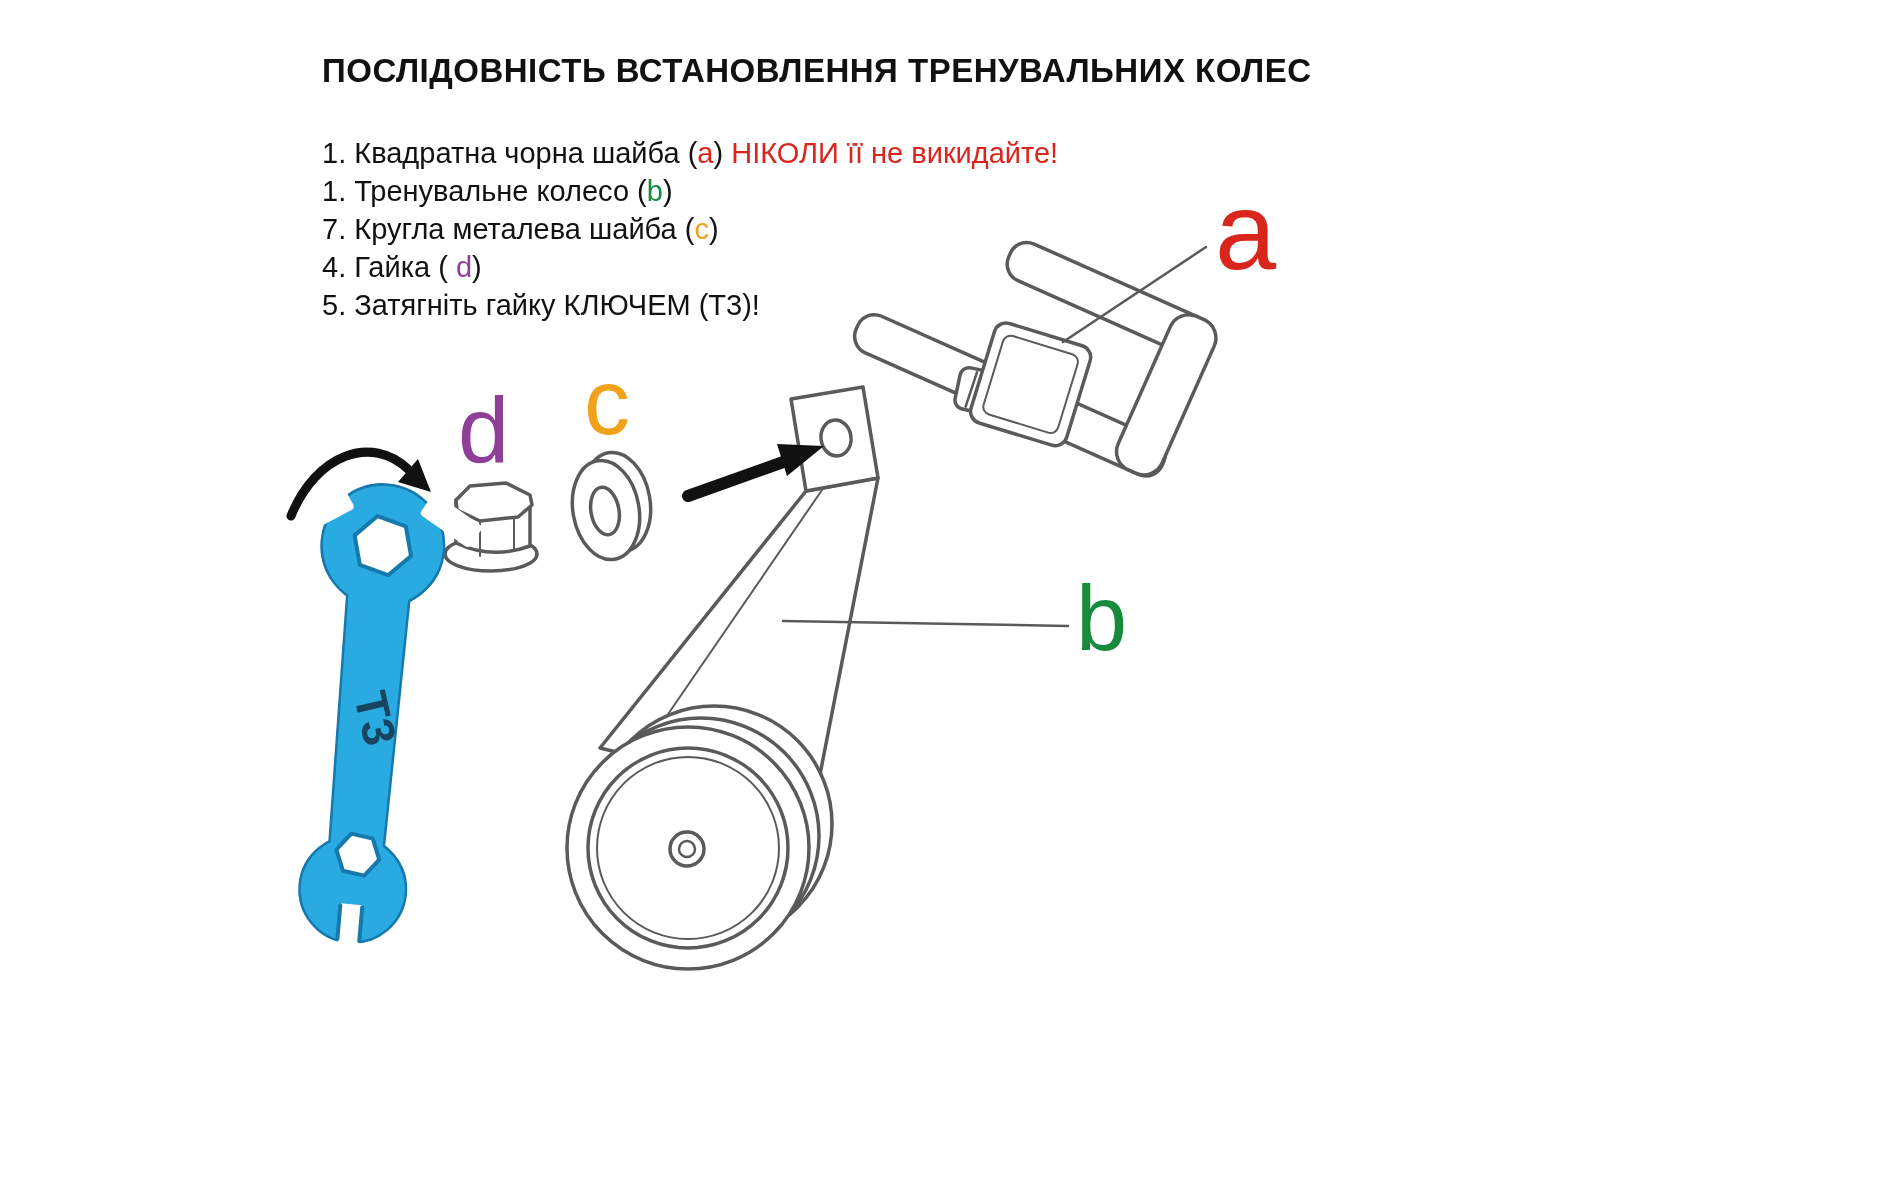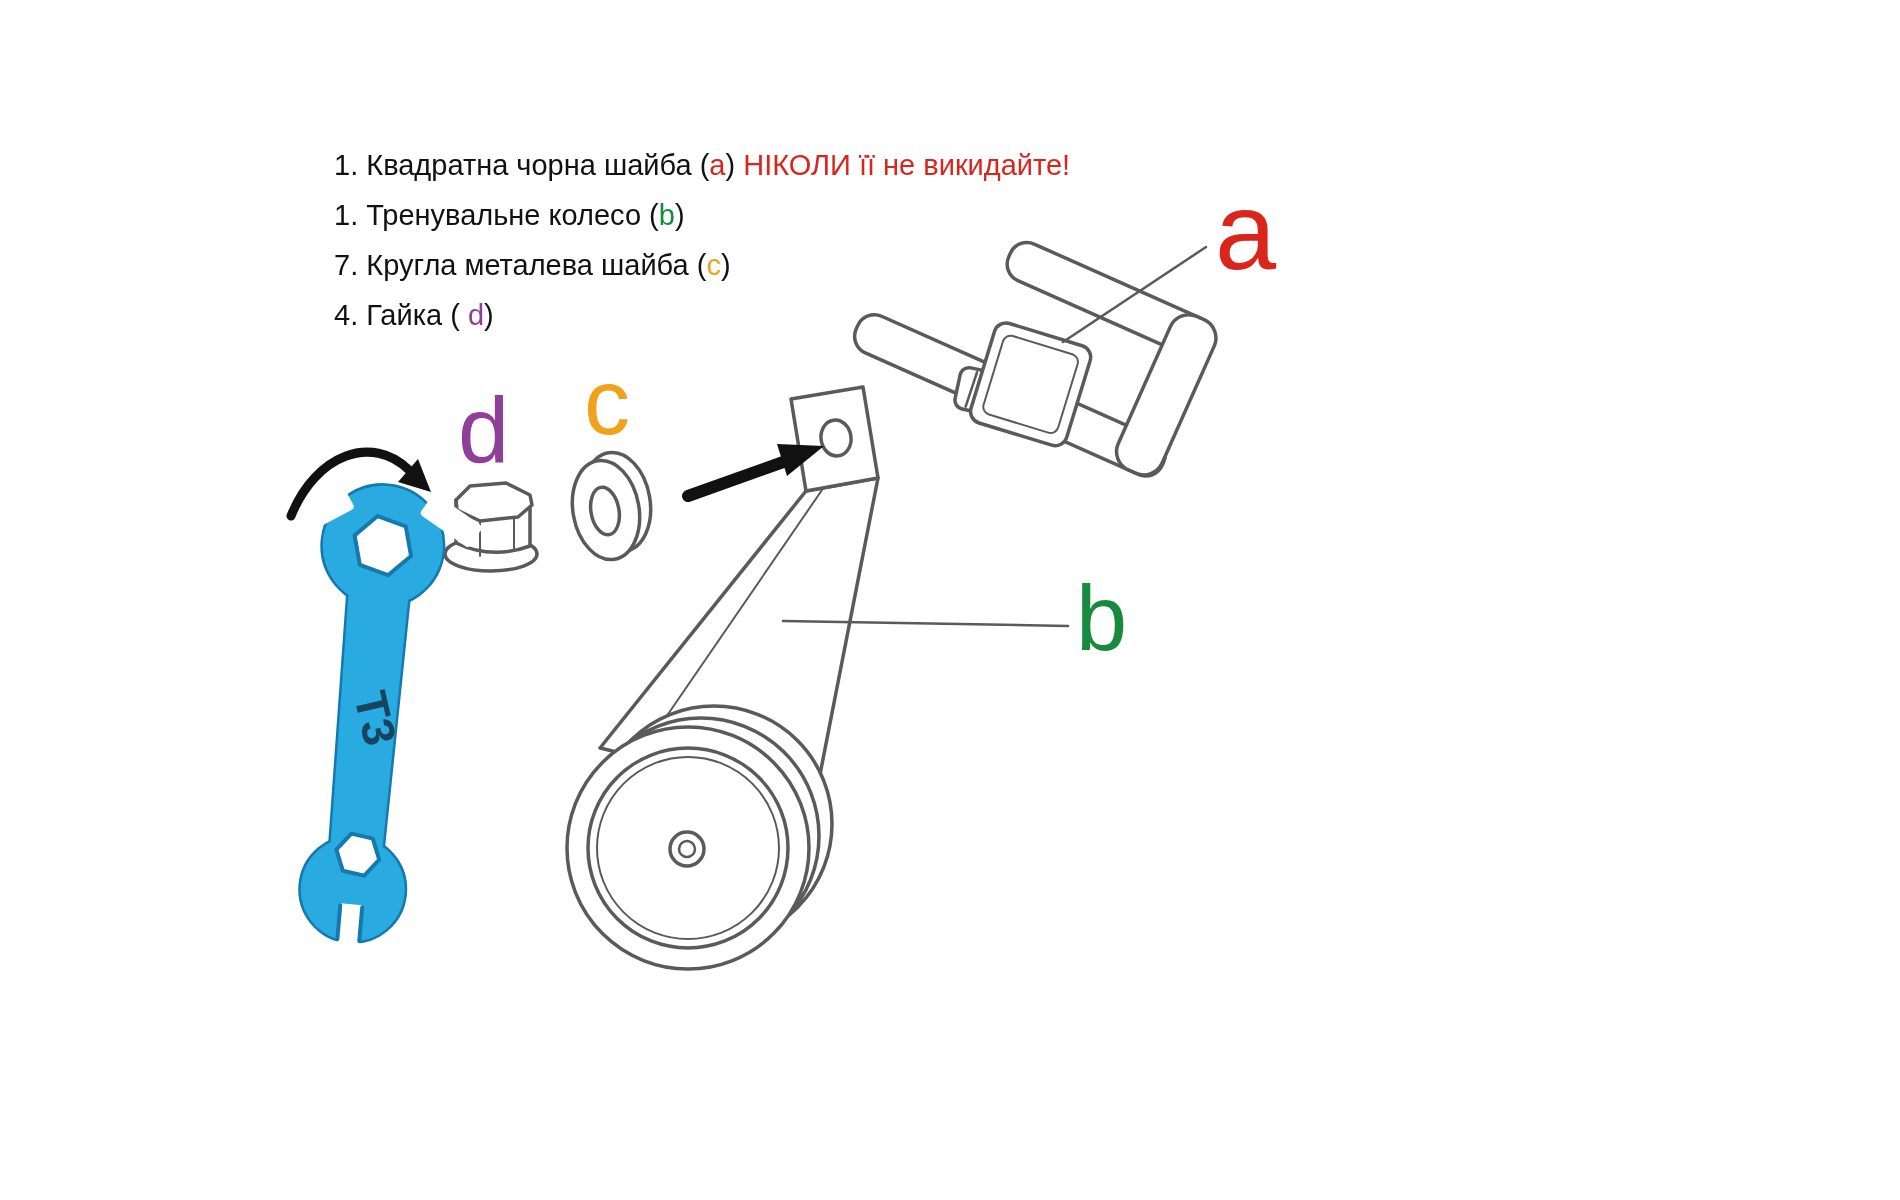--- a/index.html
+++ b/index.html
@@ -36,21 +36,21 @@
   }
   .steps {
     position: absolute;
     left: 322px;
     top: 134px;
     z-index: 2;
     font-size: 29px;
     line-height: 38px;
     white-space: nowrap;
   }
-  .step { margin: 12px; }
+  .step { margin: 0; }
   .lt-a { color: #da251d; }
   .lt-b { color: #178a3d; }
   .lt-c { color: #f2a11a; }
   .lt-d { color: #8f3f97; }
   .warning { color: #da251d; }
   .big-label {
     position: absolute;
     z-index: 3;
     line-height: 1;
     font-family: "Liberation Sans", "DejaVu Sans", sans-serif;
@@ -58,26 +58,28 @@
   .label-a { left: 1215px; top: 176px; font-size: 110px; color: #da251d; }
   .label-b { left: 1076px; top: 572px; font-size: 92px;  color: #178a3d; }
   .label-c { left: 584px;  top: 356px; font-size: 92px;  color: #f2a11a; }
   .label-d { left: 458px;  top: 384px; font-size: 92px;  color: #8f3f97; }
 </style>
 </head>
 <body>
 
 <div class="page">
 
+  <h1 class="title">ПОСЛІДОВНІСТЬ ВСТАНОВЛЕННЯ ТРЕНУВАЛЬНИХ КОЛЕС</h1>
 
   <div class="steps">
     <div class="step"><span>1. Квадратна чорна шайба (</span><span class="lt-a">a</span><span>) </span><span class="warning">НІКОЛИ її не викидайте!</span></div>
     <div class="step"><span>1. Тренувальне колесо (</span><span class="lt-b">b</span><span>)</span></div>
     <div class="step"><span>7. Кругла металева шайба (</span><span class="lt-c">c</span><span>)</span></div>
     <div class="step"><span>4. Гайка ( </span><span class="lt-d">d</span><span>)</span></div>
+    <div class="step"><span>5. Затягніть гайку КЛЮЧЕМ (Т3)!</span></div>
   </div>
 
   <svg class="diagram" width="1900" height="1200" viewBox="0 0 1900 1200">
     <g stroke="#5a5a5a" stroke-width="3.5" fill="#ffffff" stroke-linejoin="round" stroke-linecap="round">
 
       <g transform="translate(1025,240) rotate(24)">
         <rect x="-8" y="0" width="215" height="40" rx="18"></rect>
         <rect x="-118" y="128" width="335" height="40" rx="18"></rect>
         <rect x="168" y="0" width="48" height="168" rx="20"></rect>
       </g>

